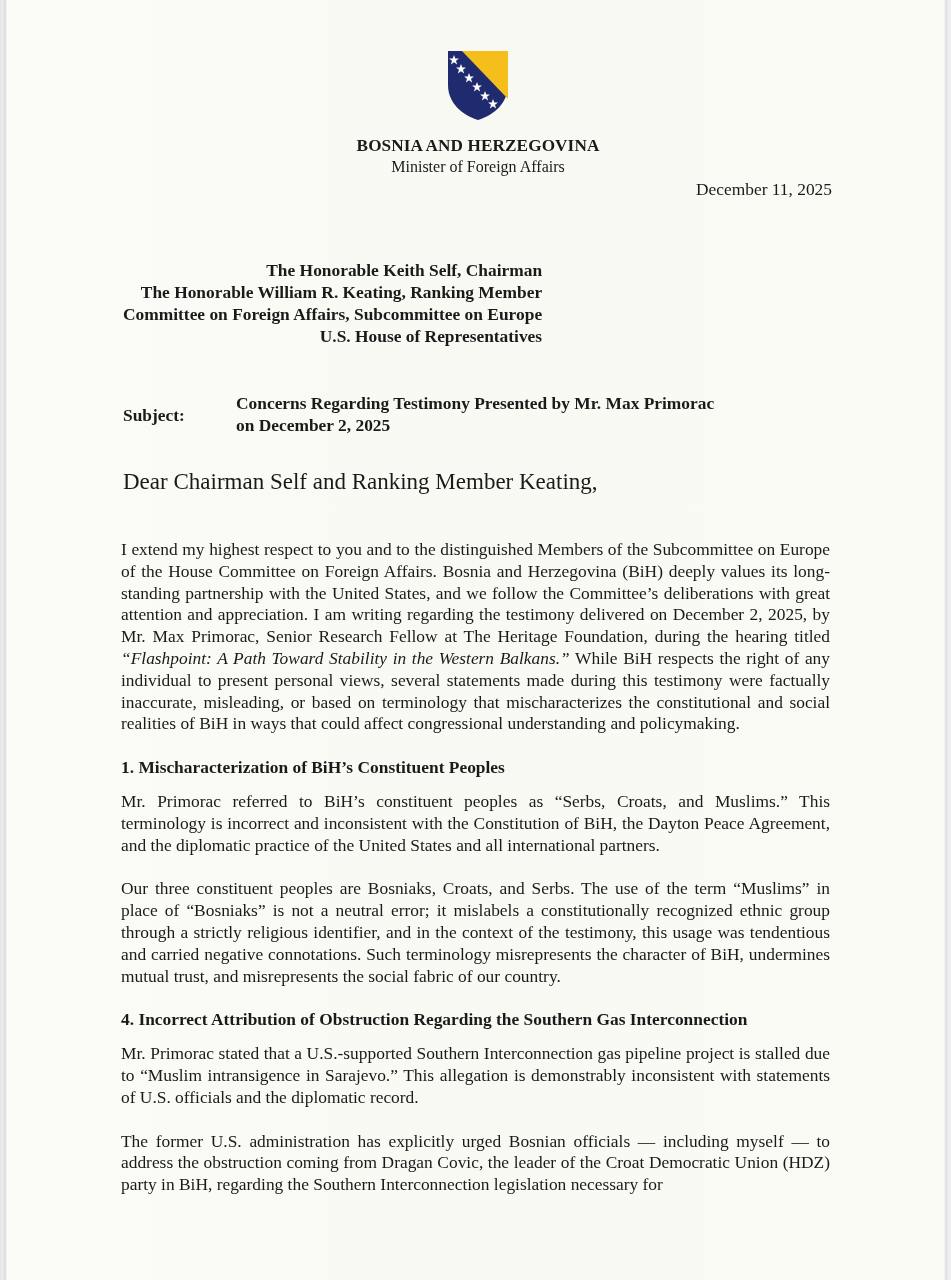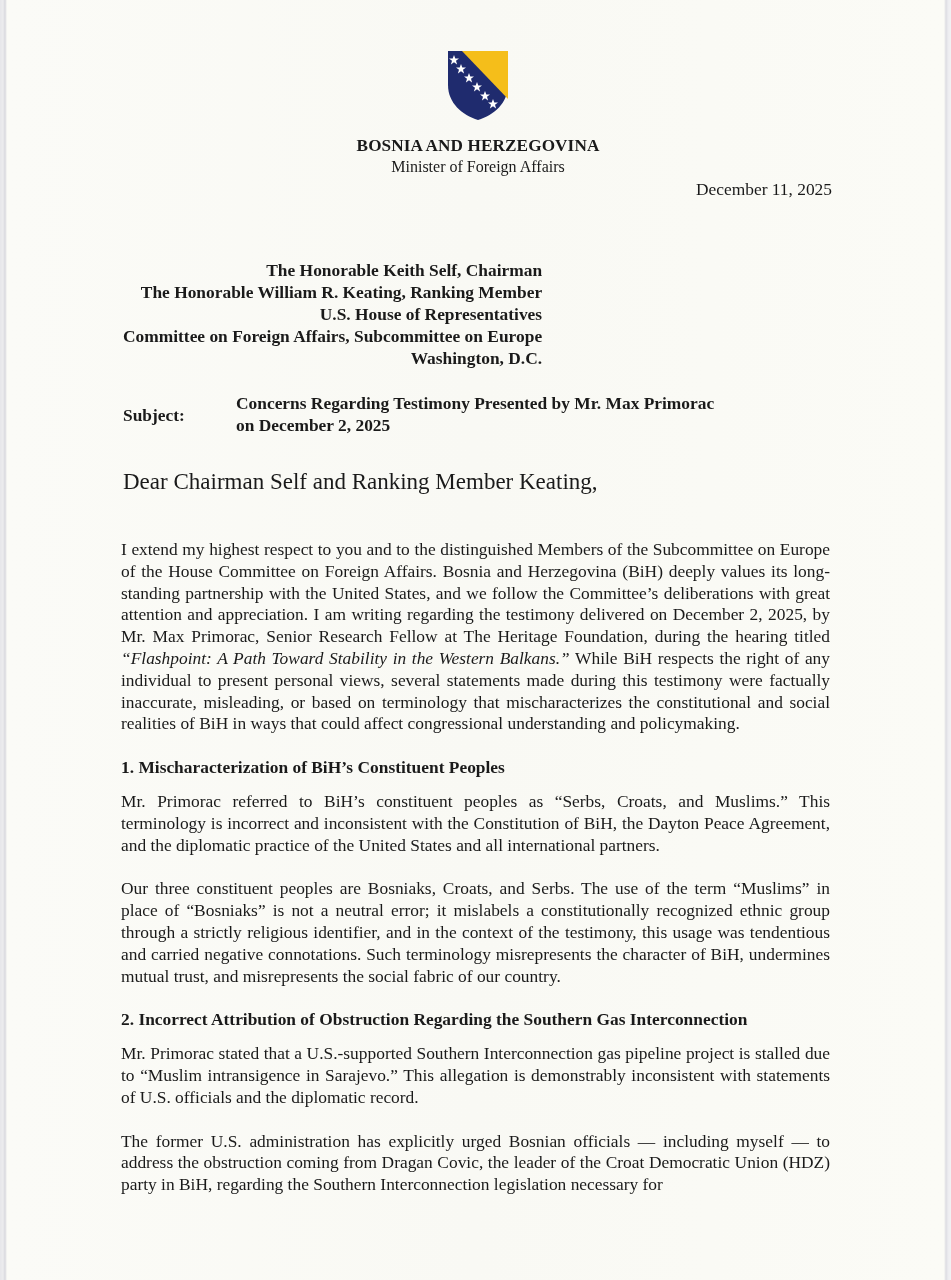--- a/index.html
+++ b/index.html
@@ -116,23 +116,22 @@
   </svg>
 
   <div class="letterhead-country">BOSNIA AND HERZEGOVINA</div>
   <div class="letterhead-minister">Minister of Foreign Affairs</div>
 
   <div class="date">December 11, 2025</div>
 
   <div class="address">
     <div>The Honorable Keith Self, Chairman</div>
     <div>The Honorable William R. Keating, Ranking Member</div>
+    <div>Committee on Foreign Affairs, Subcommittee on Europe</div>
     <div>U.S. House of Representatives</div>
-    <div>Committee on Foreign Affairs, Subcommittee on Europe</div>
-    <div>Washington, D.C.</div>
   </div>
 
   <div class="subject">
     <div class="subject-label">Subject:</div>
     <div class="subject-text">
       <div>Concerns Regarding Testimony Presented by Mr. Max Primorac</div>
       <div>on December 2, 2025</div>
     </div>
   </div>
 
@@ -141,19 +140,19 @@
   <div class="body">
     <p><span>I extend my highest respect to you and to the distinguished Members of the Subcommittee on Europe of the House Committee on Foreign Affairs. Bosnia and Herzegovina (BiH) deeply values its long-standing partnership with the United States, and we follow the Committee’s deliberations with great attention and appreciation. I am writing regarding the testimony delivered on December 2, 2025, by Mr. Max Primorac, Senior Research Fellow at The Heritage Foundation, during the hearing titled </span><em>“Flashpoint: A Path Toward Stability in the Western Balkans.”</em><span> While BiH respects the right of any individual to present personal views, several statements made during this testimony were factually inaccurate, misleading, or based on terminology that mischaracterizes the constitutional and social realities of BiH in ways that could affect congressional understanding and policymaking.</span></p>
 
     <div class="section">
       <h3>1. Mischaracterization of BiH’s Constituent Peoples</h3>
       <p>Mr. Primorac referred to BiH’s constituent peoples as “Serbs, Croats, and Muslims.” This terminology is incorrect and inconsistent with the Constitution of BiH, the Dayton Peace Agreement, and the diplomatic practice of the United States and all international partners.</p>
       <p>Our three constituent peoples are Bosniaks, Croats, and Serbs. The use of the term “Muslims” in place of “Bosniaks” is not a neutral error; it mislabels a constitutionally recognized ethnic group through a strictly religious identifier, and in the context of the testimony, this usage was tendentious and carried negative connotations. Such terminology misrepresents the character of BiH, undermines mutual trust, and misrepresents the social fabric of our country.</p>
     </div>
 
     <div class="section">
-      <h3>2. Incorrect Attribution of Obstruction Regarding the Southern Gas Interconnection</h3>
+      <h3>4. Incorrect Attribution of Obstruction Regarding the Southern Gas Interconnection</h3>
       <p>Mr. Primorac stated that a U.S.-supported Southern Interconnection gas pipeline project is stalled due to “Muslim intransigence in Sarajevo.” This allegation is demonstrably inconsistent with statements of U.S. officials and the diplomatic record.</p>
       <p>The former U.S. administration has explicitly urged Bosnian officials — including myself — to address the obstruction coming from Dragan Covic, the leader of the Croat Democratic Union (HDZ) party in BiH, regarding the Southern Interconnection legislation necessary for</p>
     </div>
   </div>
 
 </div>
 
 </body></html>

